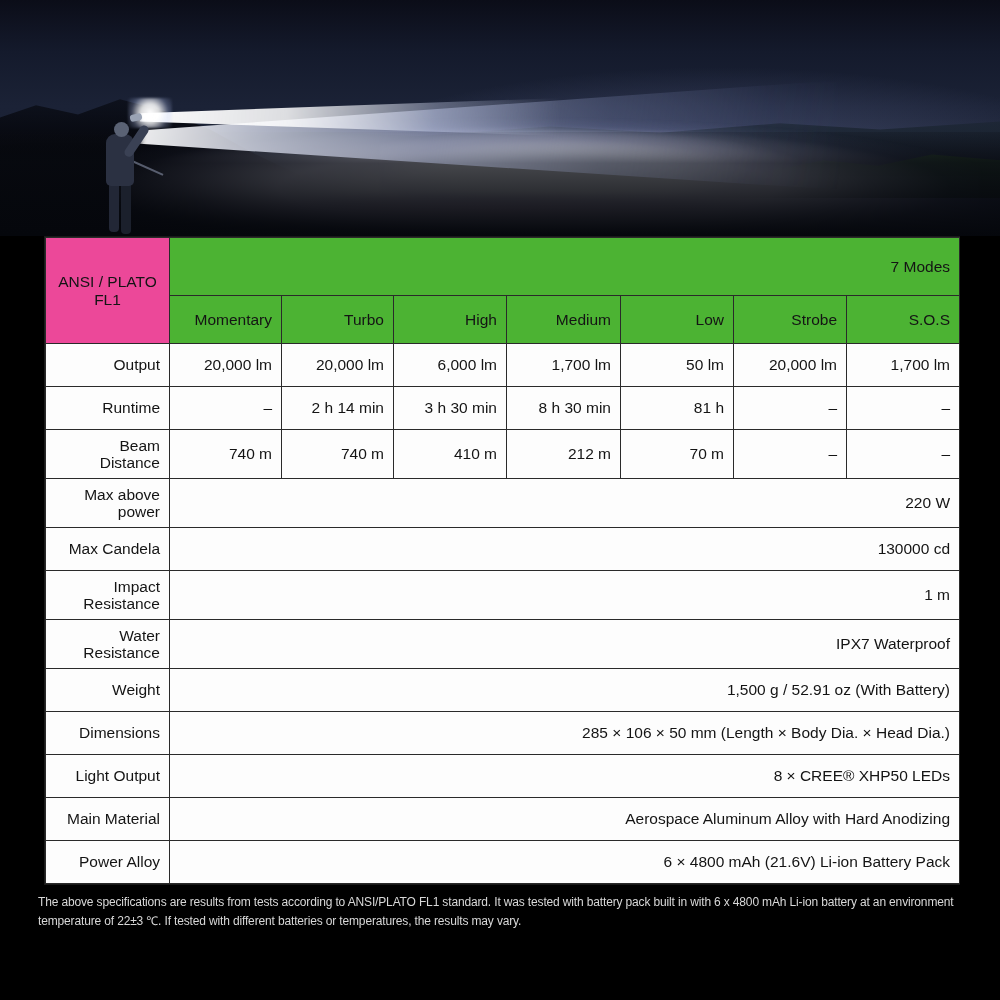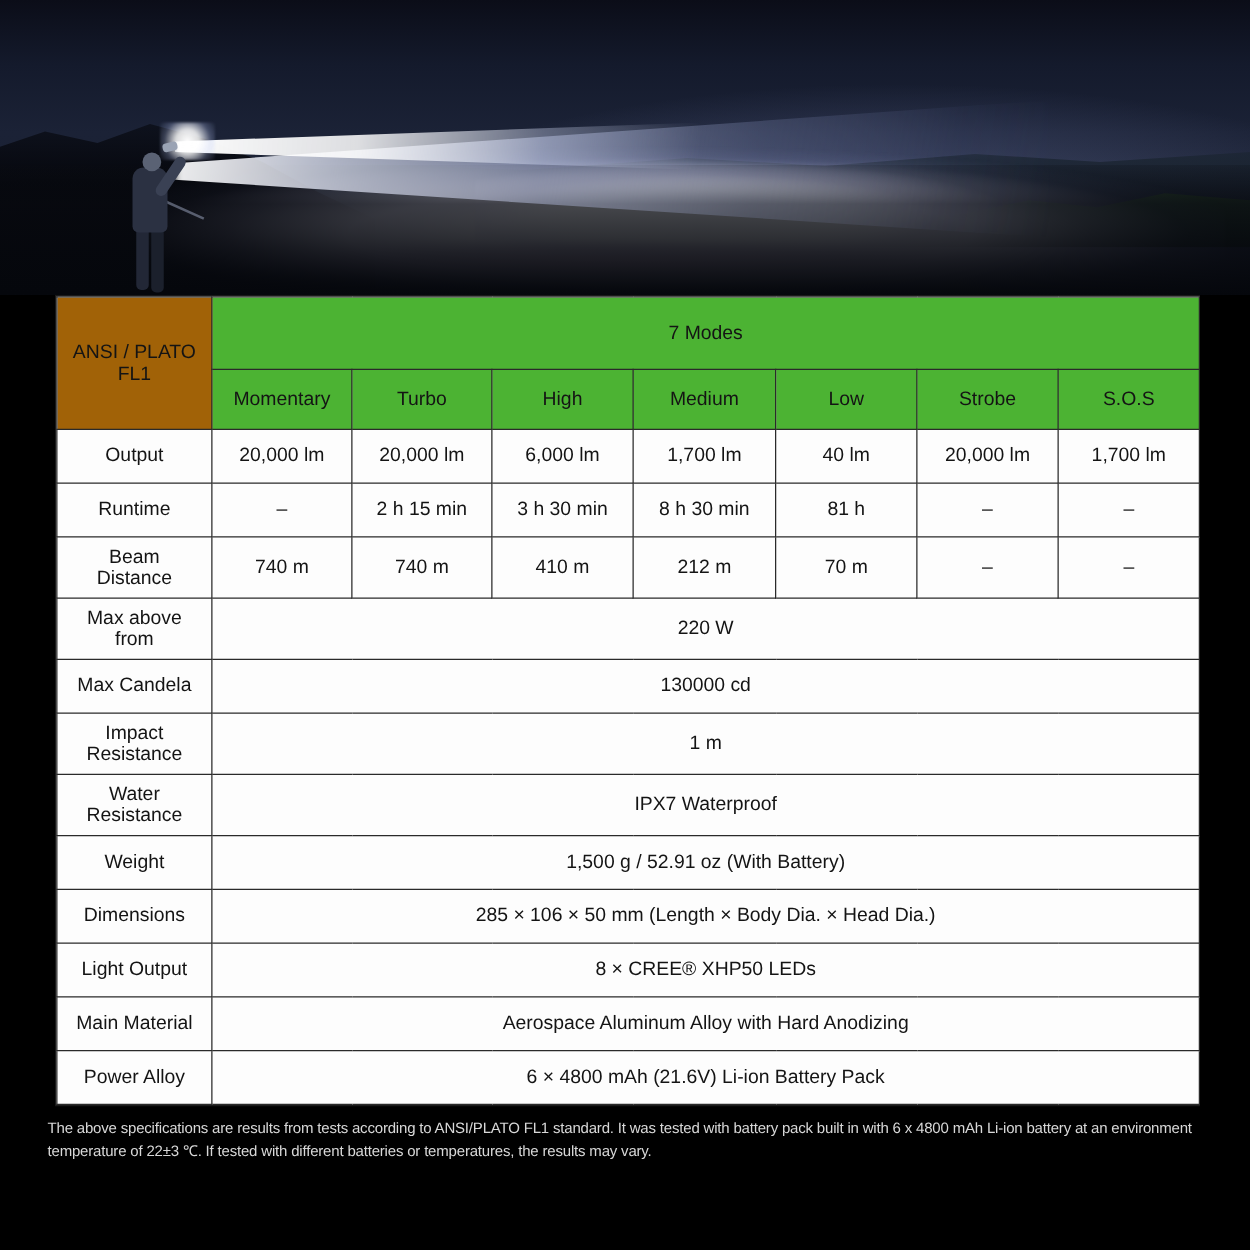--- a/index.html
+++ b/index.html
@@ -110,32 +110,32 @@
     width: 100%;
     border-collapse: collapse;
     table-layout: fixed;
     background: #fdfdfd;
   }
   table.spec td, table.spec th {
     border: 1px solid #2a2a2a;
     padding: 0 9px;
     font-size: 15.5px;
     color: #141414;
-    text-align: center;
+    text-align: right;
     vertical-align: middle;
     font-weight: 400;
     line-height: 1.12;
   }
   .hdr-green {
     background: #4CB333;
     color: #0c0c0c;
     font-weight: bold;
   }
   .ansi-cell {
-    background: #a16207;
+    background: #ec4899;
     color: #0c0c0c;
     font-weight: bold;
     text-align: center !important;
     font-size: 15px;
     line-height: 1.25;
   }
   .modes-title {
     background: #4CB333;
     color: #0c0c0c;
     font-weight: bold;
@@ -220,29 +220,29 @@
           <td class="hdr-green mode-h">Strobe</td>
           <td class="hdr-green mode-h">S.O.S</td>
         </tr>
 
         <tr class="r-tall">
           <td class="lbl">Output</td>
           <td>20,000 lm</td>
           <td>20,000 lm</td>
           <td>6,000 lm</td>
           <td>1,700 lm</td>
-          <td>40 lm</td>
+          <td>50 lm</td>
           <td>20,000 lm</td>
           <td>1,700 lm</td>
         </tr>
 
         <tr class="r-tall">
           <td class="lbl">Runtime</td>
           <td class="dash">–</td>
-          <td>2 h 15 min</td>
+          <td>2 h 14 min</td>
           <td>3 h 30 min</td>
           <td>8 h 30 min</td>
           <td>81 h</td>
           <td class="dash">–</td>
           <td class="dash">–</td>
         </tr>
 
         <tr class="r-two">
           <td class="lbl lbl2">
             <span>Beam</span><br>
@@ -253,21 +253,21 @@
           <td>410 m</td>
           <td>212 m</td>
           <td>70 m</td>
           <td class="dash">–</td>
           <td class="dash">–</td>
         </tr>
 
         <tr class="r-two">
           <td class="lbl lbl2">
             <span>Max above</span><br>
-            <span>from</span>
+            <span>power</span>
           </td>
           <td colspan="7">220 W</td>
         </tr>
 
         <tr class="r-tall">
           <td class="lbl">Max Candela</td>
           <td colspan="7">130000 cd</td>
         </tr>
 
         <tr class="r-two">

